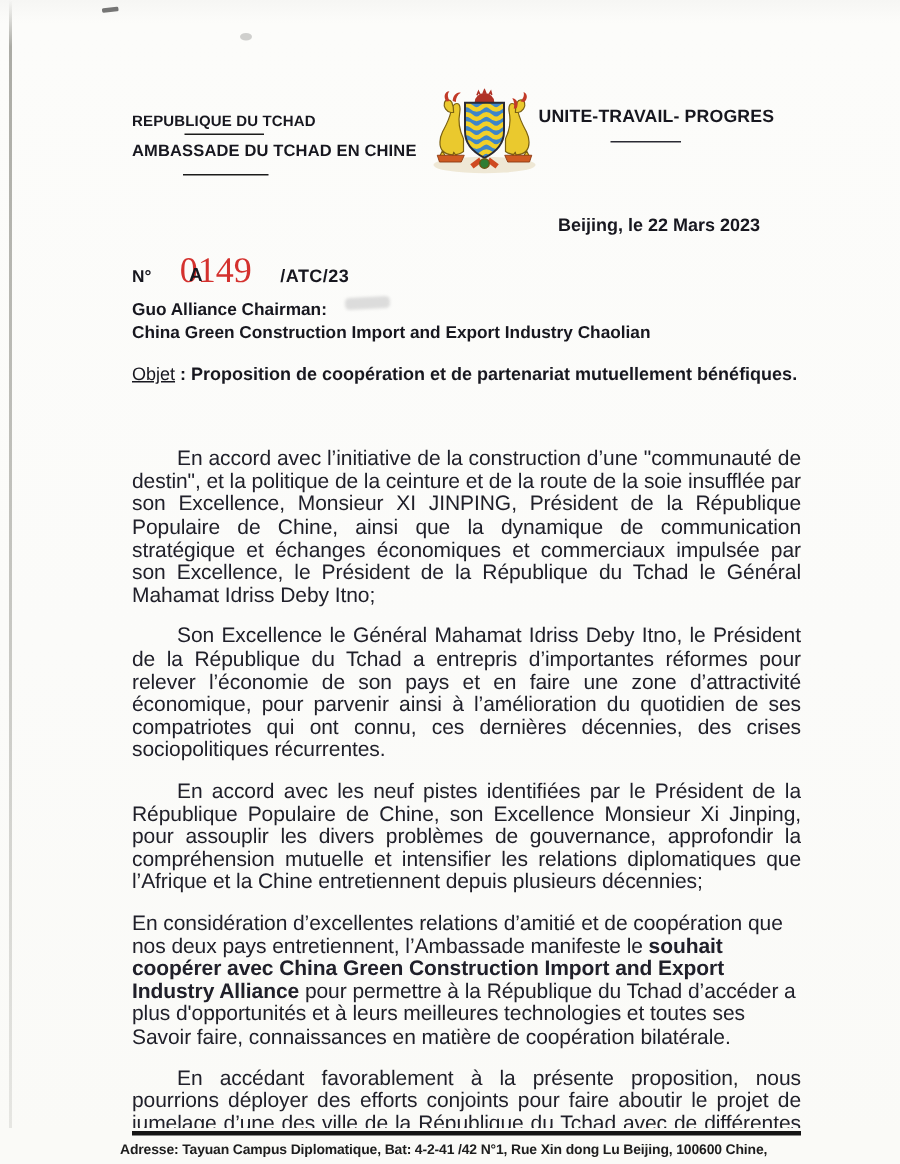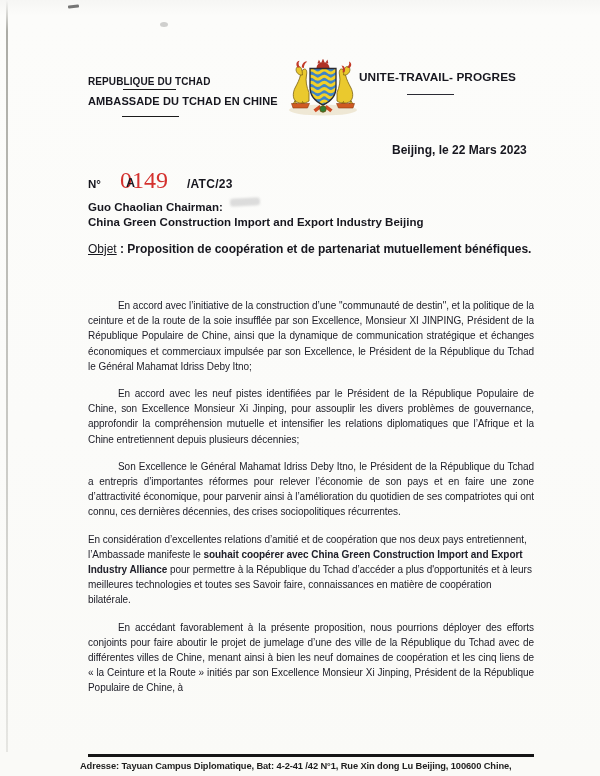--- a/index.html
+++ b/index.html
@@ -26,33 +26,33 @@
   .lh-rule2 { position:absolute; left:122px; top:116px; width:57px; border-top:1.6px solid #1b1b1b; }
   .lh-motto { position:absolute; left:359px; top:70px; font-size:11.8px; font-weight:bold; letter-spacing:.1px; color:#17171f; }
   .lh-rule3 { position:absolute; left:407px; top:94px; width:47px; border-top:1.8px solid #2a2a33; }
   .emblem { position:absolute; left:282px; top:59px; width:82px; height:60px; }
 
   
   .refline { position:absolute; left:88px; top:139px; display:flex; align-items:baseline; }
   .ref-prefix { font-size:11.5px; font-weight:bold; color:#17171f; }
   .ref-number { font-family:"Liberation Serif", serif; font-size:24px; font-weight:normal; color:#d4312e; margin:0 19px; }
   .ref-suffix { font-size:12px; font-weight:bold; color:#17171f; letter-spacing:.3px;margin-top:38px; }
-  .dateline { position:absolute; left:372px; top:143px; font-size:12px; font-weight:bold; color:#17171f;margin-left:20px; }
+  .dateline { position:absolute; left:372px; top:143px; font-size:12px; font-weight:bold; color:#17171f; }
 
   .to-letter { position:absolute; left:126px; top:176px; font-size:12.5px; font-weight:bold; color:#17171f; }
 
   .addressee { position:absolute; left:88px; top:200px; font-size:11.5px; font-weight:bold; line-height:14.5px; color:#17171f; }
 
   .subject { position:absolute; left:88px; top:241px; width:452px; font-size:12px; line-height:16px; color:#17171f; }
   .subject .obj-label { font-weight:400; text-decoration:underline; }
   .subject .obj-sep, .subject .obj-text { font-weight:bold; }
 
   
   .body-text { position:absolute; left:88px; top:298px; width:446px; height:454px; overflow:hidden;
-    font-size:10px; line-height:15.2px; letter-spacing:-.05px; text-align:justify; color:#20202a; }
+    font-size:14px; line-height:15.2px; letter-spacing:-.05px; text-align:justify; color:#20202a; }
   .body-text p { margin:0 0 12px 0; text-indent:30px; }
   .body-text p.no-indent { text-indent:0; text-align:left; }
   .body-text .b { font-weight:bold; }
 
   
   .footer-mask { position:absolute; left:0; right:0; top:752px; bottom:0; background:#fafaf7; }
   .footer-rule { position:absolute; left:88px; top:754px; width:446px; height:3px; background:#151515; }
   .footer-address { position:absolute; left:80px; top:761px; width:462px; text-align:left;
     font-size:9.3px; font-weight:bold; letter-spacing:-.1px; white-space:nowrap; color:#1d1d1d; }
 </style>
@@ -126,32 +126,32 @@
 
   <div class="refline">
     <span class="ref-prefix">N°</span>
     <span class="ref-number">0149</span>
     <span class="ref-suffix">/ATC/23</span>
   </div>
   <div class="dateline">Beijing, le 22 Mars 2023</div>
 
   <div class="to-letter">A</div>
   <div class="addressee">
-    <div>Guo Chaolian Chairman:</div>
-    <div>China Green Construction Import and Export Industry Beijing</div>
+    <div>Guo Alliance Chairman:</div>
+    <div>China Green Construction Import and Export Industry Chaolian</div>
   </div>
 
   <div class="subject">
     <span class="obj-label">Objet</span><span class="obj-sep"> : </span><span class="obj-text">Proposition de coopération et de partenariat mutuellement bénéfiques.</span>
   </div>
 
   <div class="body-text">
     <p>En accord avec l’initiative de la construction d’une "communauté de destin", et la politique de la ceinture et de la route de la soie insufflée par son Excellence, Monsieur XI JINPING, Président de la République Populaire de Chine, ainsi que la dynamique de communication stratégique et échanges économiques et commerciaux impulsée par son Excellence, le Président de la République du Tchad le Général Mahamat Idriss Deby Itno;</p>
+    <p>Son Excellence le Général Mahamat Idriss Deby Itno, le Président de la République du Tchad a entrepris d’importantes réformes pour relever l’économie de son pays et en faire une zone d’attractivité économique, pour parvenir ainsi à l’amélioration du quotidien de ses compatriotes qui ont connu, ces dernières décennies, des crises sociopolitiques récurrentes.</p>
     <p>En accord avec les neuf pistes identifiées par le Président de la République Populaire de Chine, son Excellence Monsieur Xi Jinping, pour assouplir les divers problèmes de gouvernance, approfondir la compréhension mutuelle et intensifier les relations diplomatiques que l’Afrique et la Chine entretiennent depuis plusieurs décennies;</p>
-    <p>Son Excellence le Général Mahamat Idriss Deby Itno, le Président de la République du Tchad a entrepris d’importantes réformes pour relever l’économie de son pays et en faire une zone d’attractivité économique, pour parvenir ainsi à l’amélioration du quotidien de ses compatriotes qui ont connu, ces dernières décennies, des crises sociopolitiques récurrentes.</p>
     <p class="no-indent"><span>En considération d’excellentes relations d’amitié et de coopération que nos deux pays entretiennent, l’Ambassade manifeste le </span><span class="b">souhait coopérer avec China Green Construction Import and Export Industry Alliance</span><span> pour permettre à la République du Tchad d’accéder a plus d'opportunités et à leurs meilleures technologies et toutes ses Savoir faire, connaissances en matière de coopération bilatérale.</span></p>
     <p>En accédant favorablement à la présente proposition, nous pourrions déployer des efforts conjoints pour faire aboutir le projet de jumelage d’une des ville de la République du Tchad avec de différentes villes de Chine, menant ainsi à bien les neuf domaines de coopération et les cinq liens de « la Ceinture et la Route » initiés par son Excellence Monsieur Xi Jinping, Président de la République Populaire de Chine, à</p>
   </div>
 
   <div class="footer-mask"></div>
   <div class="footer-rule"></div>
   <div class="footer-address">Adresse: Tayuan Campus Diplomatique, Bat: 4-2-41 /42 N°1, Rue Xin dong Lu Beijing, 100600 Chine,</div>
 
 </div>
 

